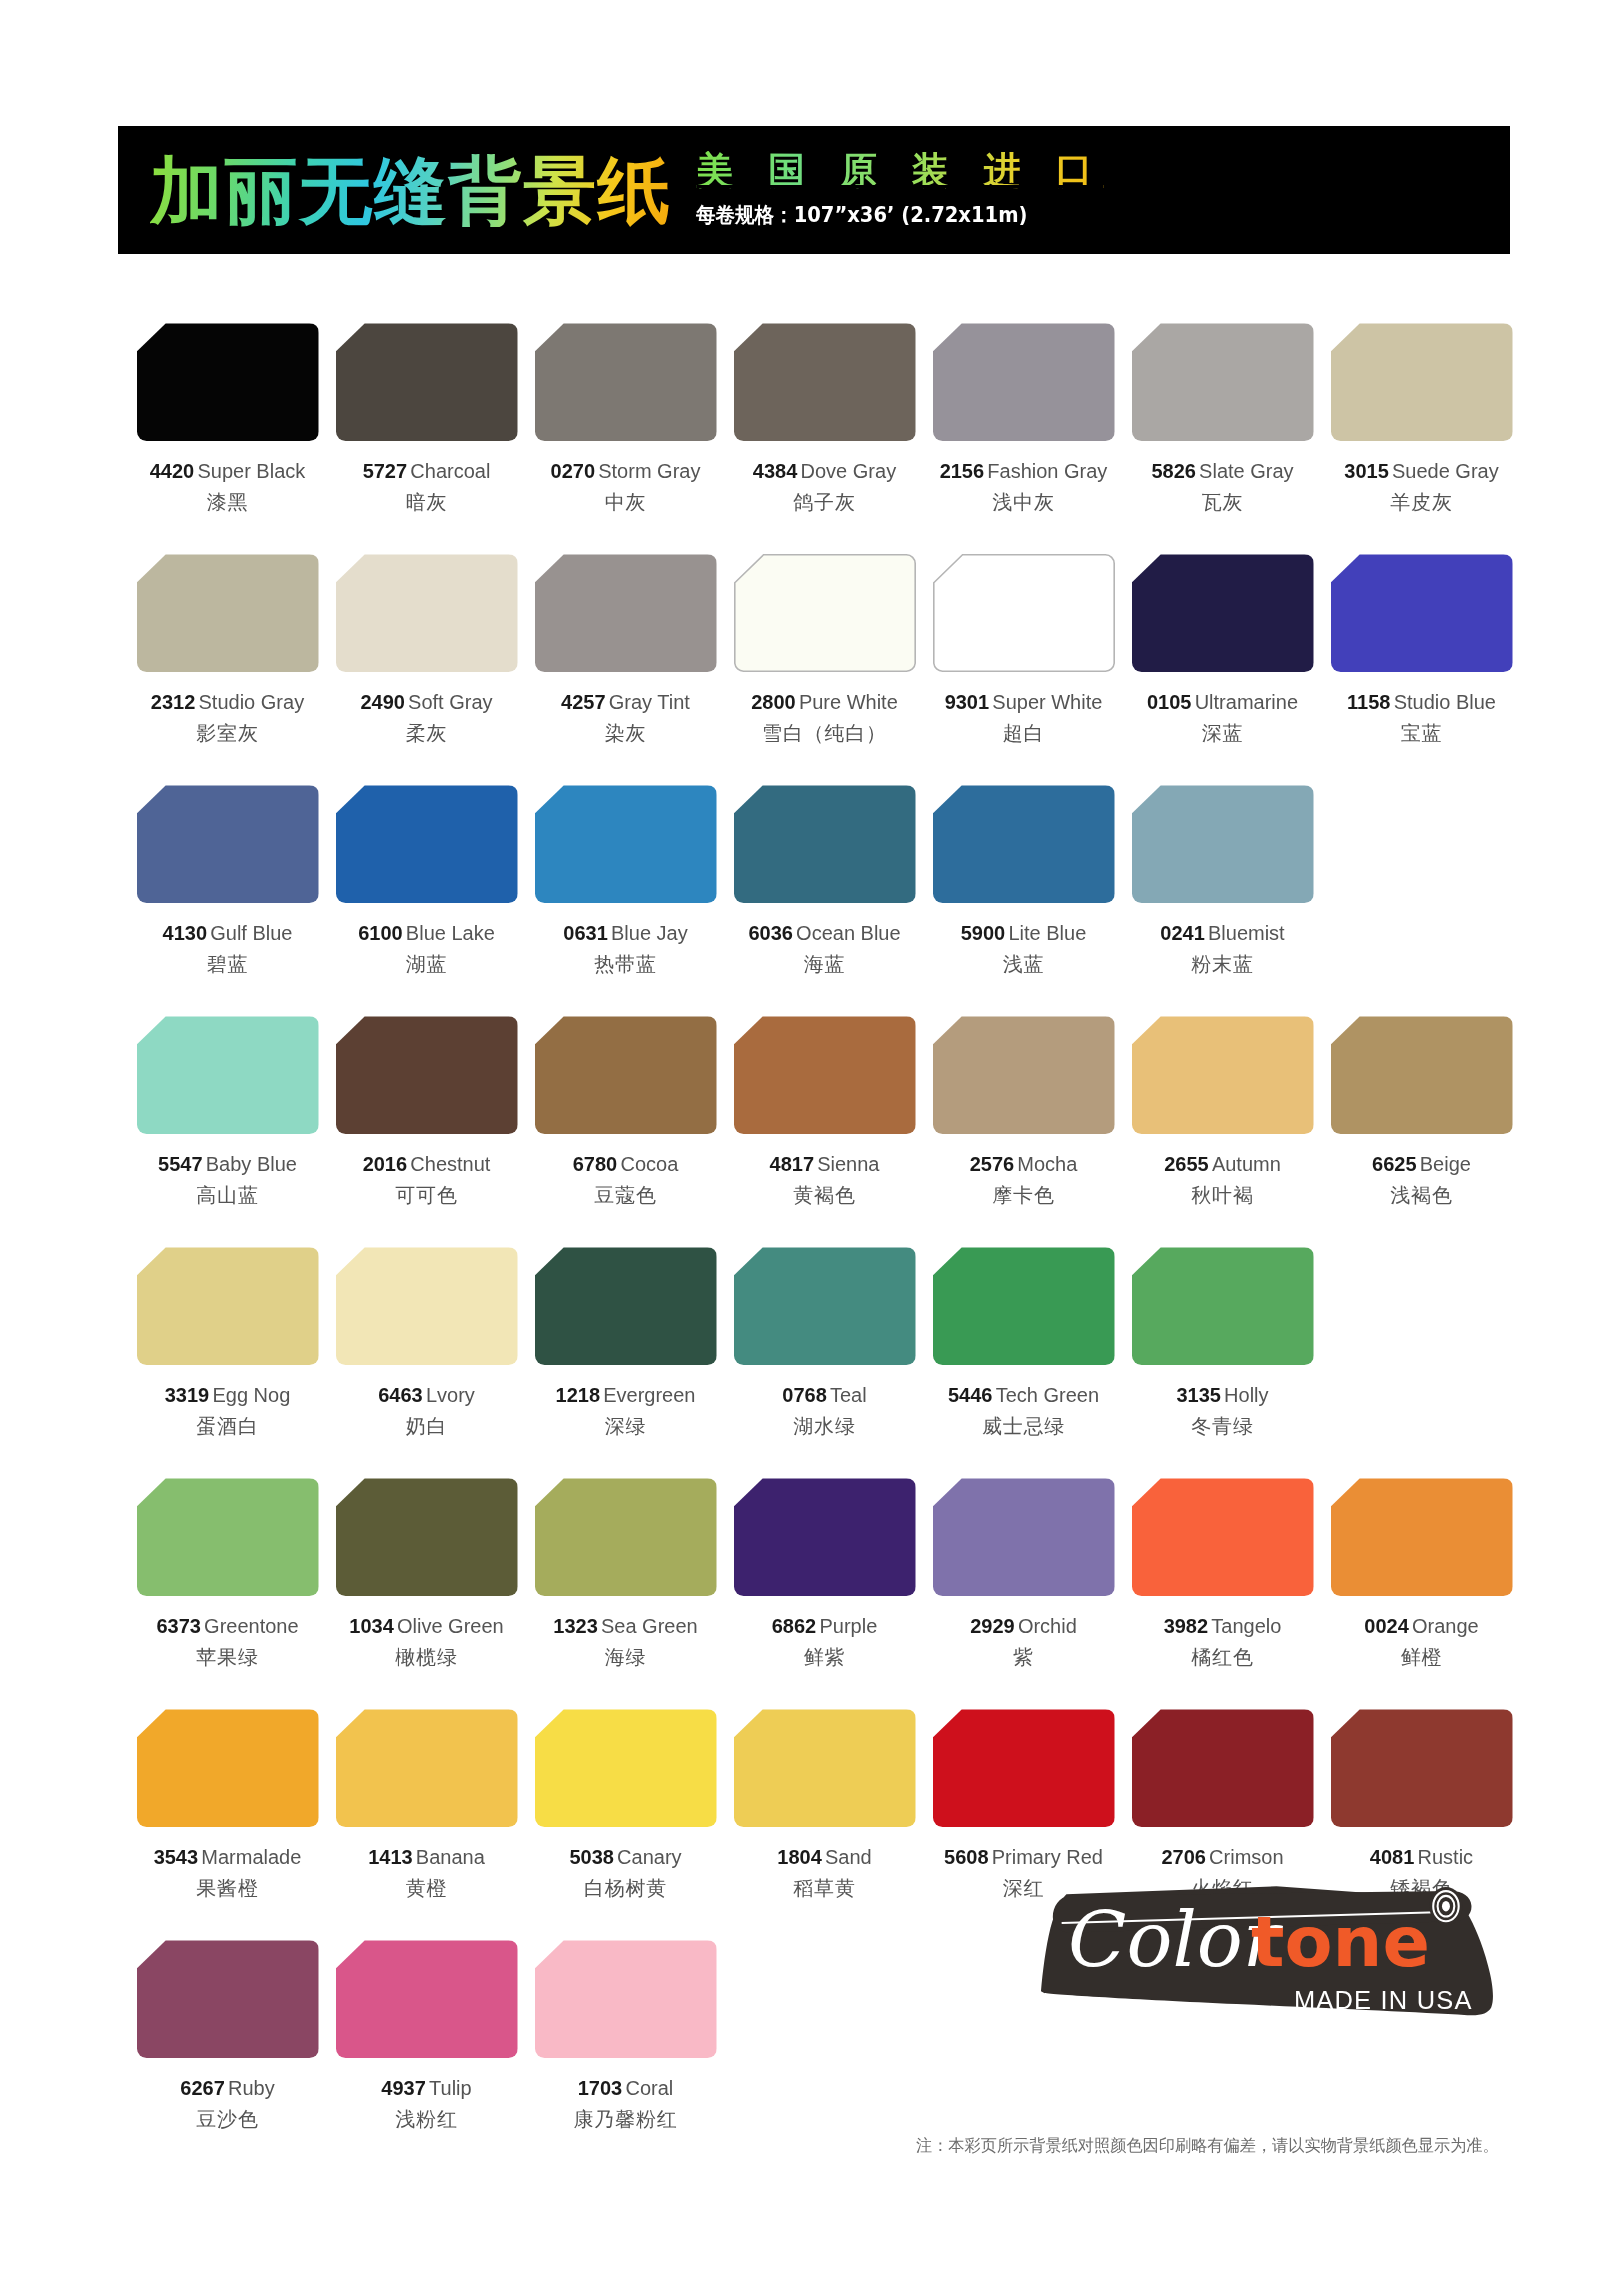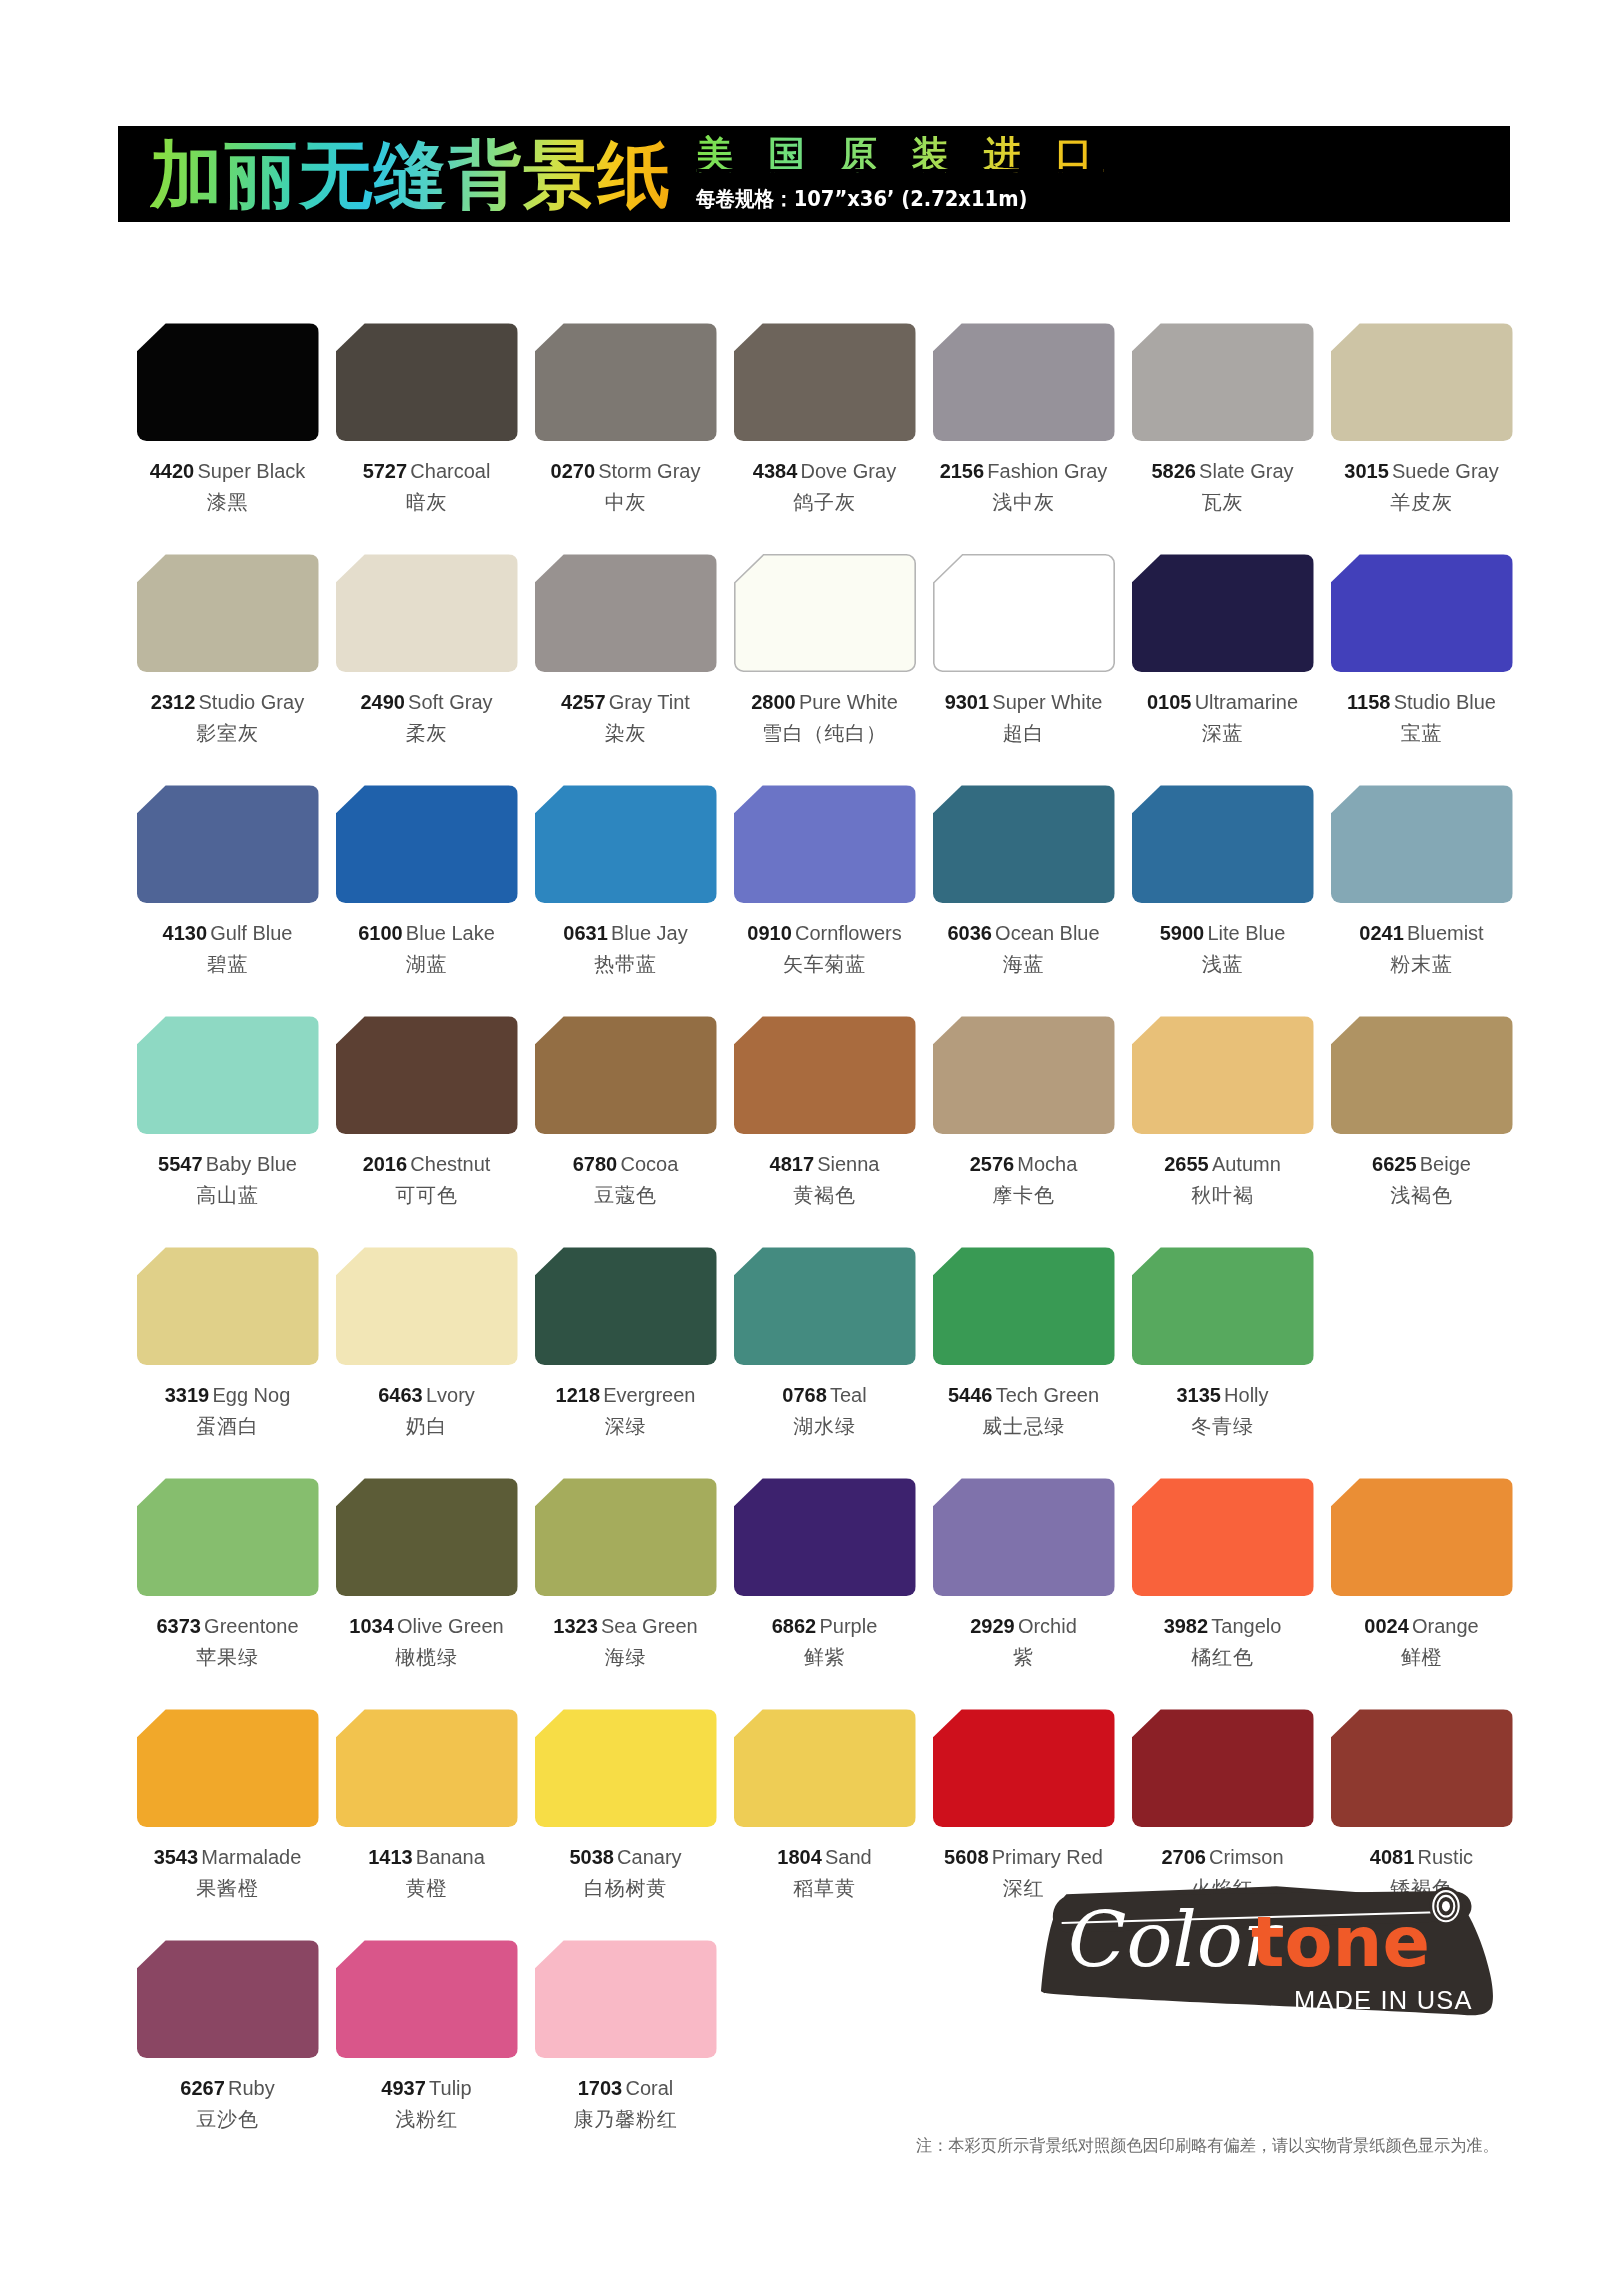--- a/index.html
+++ b/index.html
@@ -22,21 +22,21 @@
     background: #ffffff;
     box-sizing: border-box;
   }
 
   
   .banner {
     position: absolute;
     left: 118px;
     top: 126px;
     width: 1392px;
-    height: 96px;
+    height: 128px;
     background: #000000;
     display: flex;
     align-items: center;
     overflow: hidden;
   }
   .banner-cn {
     font-family: "DejaVu Sans", "Liberation Sans", sans-serif;
     font-size: 73px;
     font-weight: 700;
     line-height: 1;
@@ -314,27 +314,20 @@
           </div>
         </div>
         <div class="cell">
           <div class="chip" style="background: rgb(45, 134, 191);"></div>
           <div class="label">
             <div class="lbl-en"><span class="code">0631</span><span>Blue Jay</span></div>
             <div class="lbl-cn">热带蓝</div>
           </div>
         </div>
         <div class="cell">
-          <div class="chip" style="background: rgb(107, 116, 198);"></div>
-          <div class="label">
-            <div class="lbl-en"><span class="code">0910</span><span>Cornflowers</span></div>
-            <div class="lbl-cn">矢车菊蓝</div>
-          </div>
-        </div>
-        <div class="cell">
           <div class="chip" style="background: rgb(51, 107, 128);"></div>
           <div class="label">
             <div class="lbl-en"><span class="code">6036</span><span>Ocean Blue</span></div>
             <div class="lbl-cn">海蓝</div>
           </div>
         </div>
         <div class="cell">
           <div class="chip" style="background: rgb(45, 109, 156);"></div>
           <div class="label">
             <div class="lbl-en"><span class="code">5900</span><span>Lite Blue</span></div>

